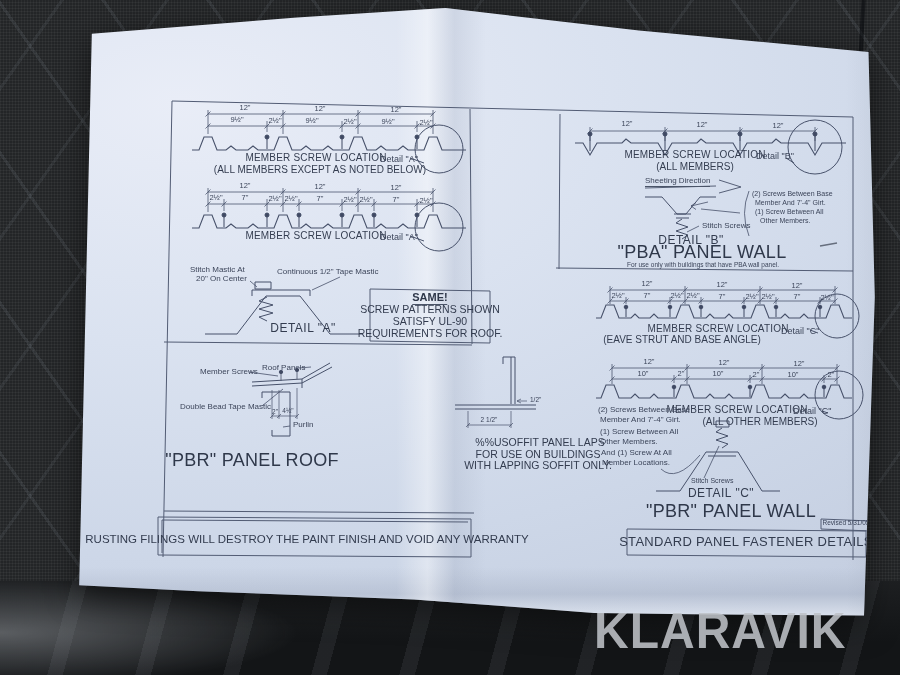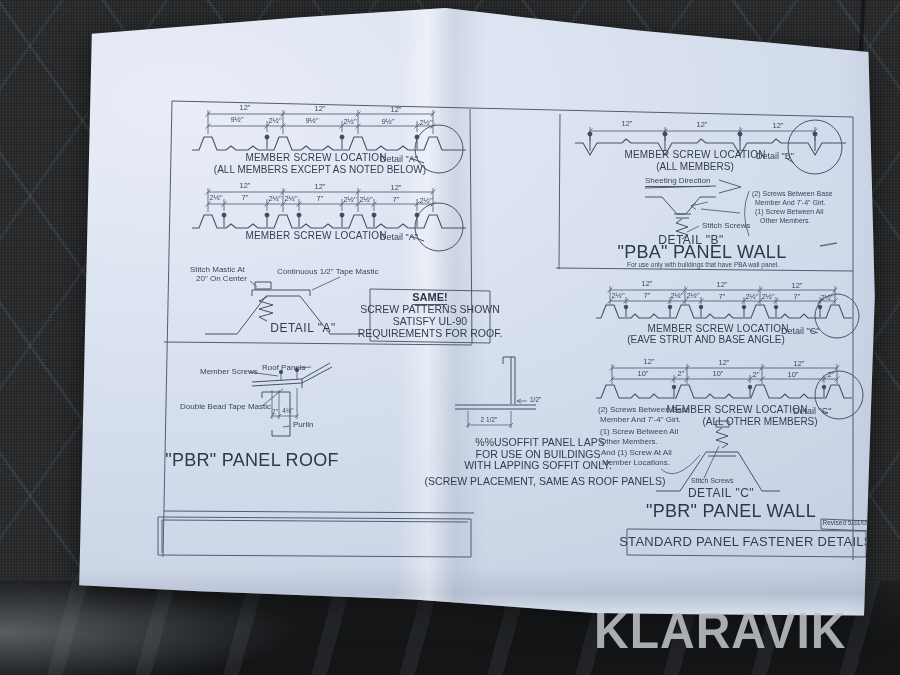--- a/index.html
+++ b/index.html
@@ -219,21 +219,21 @@
     <span class="lbl dim c" style="left:647px;top:292px">7"</span>
     <span class="lbl dim c" style="left:677px;top:292px">2½"</span>
     <span class="lbl dim c" style="left:693px;top:292px">2½"</span>
     <span class="lbl dim c" style="left:722px;top:293px">7"</span>
     <span class="lbl dim c" style="left:752px;top:293px">2½"</span>
     <span class="lbl dim c" style="left:768px;top:293px">2½"</span>
     <span class="lbl dim c" style="left:797px;top:293px">7"</span>
     <span class="lbl dim c" style="left:827px;top:294px">2½"</span>
     <span class="lbl cap c" style="left:718px;top:324px">MEMBER SCREW LOCATION</span>
     <span class="lbl det" style="left:781px;top:327px">Detail "C"</span>
-    <span class="lbl sub c" style="left:706px;top:335px">(EAVE STRUT AND BASE ANGLE)</span>
+    <span class="lbl sub c" style="left:682px;top:335px">(EAVE STRUT AND BASE ANGLE)</span>
 
     <span class="lbl dim c" style="left:649px;top:358px">12"</span>
     <span class="lbl dim c" style="left:724px;top:359px">12"</span>
     <span class="lbl dim c" style="left:799px;top:360px">12"</span>
     <span class="lbl dim c" style="left:643px;top:370px">10"</span>
     <span class="lbl dim c" style="left:681px;top:370px">2"</span>
     <span class="lbl dim c" style="left:718px;top:370px">10"</span>
     <span class="lbl dim c" style="left:756px;top:371px">2"</span>
     <span class="lbl dim c" style="left:793px;top:371px">10"</span>
     <span class="lbl dim c" style="left:831px;top:371px">2"</span>
@@ -257,22 +257,22 @@
     <span class="lbl micro c" style="left:275px;top:409px">2"</span>
     <span class="lbl micro c" style="left:288px;top:408px">4½"</span>
     <span class="lbl small" style="left:293px;top:421px">Purlin</span>
     <span class="lbl big c" style="left:252px;top:451px">"PBR" PANEL ROOF</span>
 
     <span class="lbl micro" style="left:530px;top:397px">1/2"</span>
     <span class="lbl micro c" style="left:489px;top:417px">2 1/2"</span>
     <span class="lbl notel c" style="left:540px;top:437px">%%USOFFIT PANEL LAPS</span>
     <span class="lbl notel c" style="left:538px;top:449px">FOR USE ON BUILDINGS</span>
     <span class="lbl notel c" style="left:538px;top:460px">WITH LAPPING SOFFIT ONLY.</span>
-    <span class="lbl notel c" style="left:545px;top:476px">(SCREW PLACEMENT, SAME AS ROOF PANELS)</span>
-
+
+    <span class="lbl bnote c" style="left:307px;top:533px">RUSTING FILINGS WILL DESTROY THE PAINT FINISH AND VOID ANY WARRANTY</span>
 
     <span class="lbl tblock c" style="left:746px;top:535px">STANDARD PANEL FASTENER DETAILS</span>
     <span class="lbl micro c" style="left:846px;top:520px">Revised 5/31/05</span>
 
   </div>
   </div>
   </div>
 
   <div class="watermark">KLARAVIK</div>
 </div>

